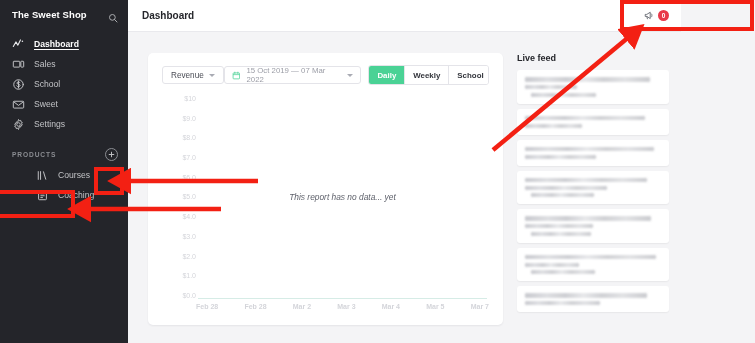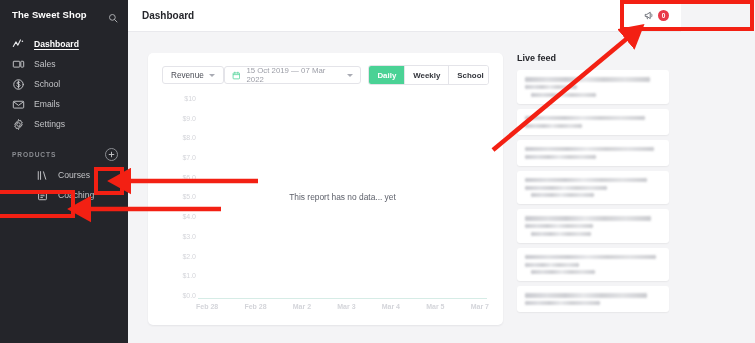--- a/index.html
+++ b/index.html
@@ -151,21 +151,21 @@
   .y-tick { font-size: 7px; color: #d4d5da; line-height: 1; }
   .x-axis {
     position: absolute; left: 34px; right: 0; bottom: 0; height: 14px;
     display: flex; justify-content: space-between; align-items: flex-start;
   }
   .x-tick { font-size: 7px; color: #d4d5da; font-weight: bold; }
   .baseline { position: absolute; left: 36px; right: 2px; bottom: 18px; height: 1px; background: #d6ece6; }
   .no-data {
     position: absolute; left: 34px; right: 0; top: 0; bottom: 18px;
     display: flex; align-items: center; justify-content: center;
-    font-size: 8.4px; color: #5e616b;
+    font-size: 8.4px; color: #5e616b; font-style: italic;
   }
 
   
   .feed { width: 152px; flex: 0 0 152px; display: flex; flex-direction: column; }
   .feed-title { font-size: 9px; font-weight: bold; color: #25262b; margin-bottom: 7px; }
   .feed-list { display: flex; flex-direction: column; gap: 5px; }
   .feed-card {
     background: #ffffff; border-radius: 3px;
     box-shadow: 0 1px 1.5px rgba(30,30,40,.06);
     padding: 7px 8px;
@@ -228,21 +228,21 @@
         <span class="lbl">School</span>
       </div>
 
       <div class="nav-item">
         <span class="ico">
           <svg viewBox="0 0 20 20" fill="none" stroke="#c3c4c7" stroke-width="1.5" stroke-linejoin="round">
             <rect x="2" y="5" width="16" height="10.5" rx="1.3"></rect>
               <polyline points="2.8,6 10,11.4 17.2,6"></polyline>
           </svg>
         </span>
-        <span class="lbl">Emails</span>
+        <span class="lbl">Sweet</span>
       </div>
 
       <div class="nav-item">
         <span class="ico">
           <svg viewBox="0 0 20 20" fill="none" stroke="#c3c4c7" stroke-width="1.4" stroke-linejoin="round">
             <circle cx="10" cy="10" r="2.7"></circle>
             <path d="M10 2.3l1.2 1.9 2.2-.5.4 2.2 2 .9-1 2 1 2-2 .9-.4 2.2-2.2-.5L10 17.7l-1.2-1.9-2.2.5-.4-2.2-2-.9 1-2-1-2 2-.9.4-2.2 2.2.5z"></path>
           </svg>
         </span>
         <span class="lbl">Settings</span>

